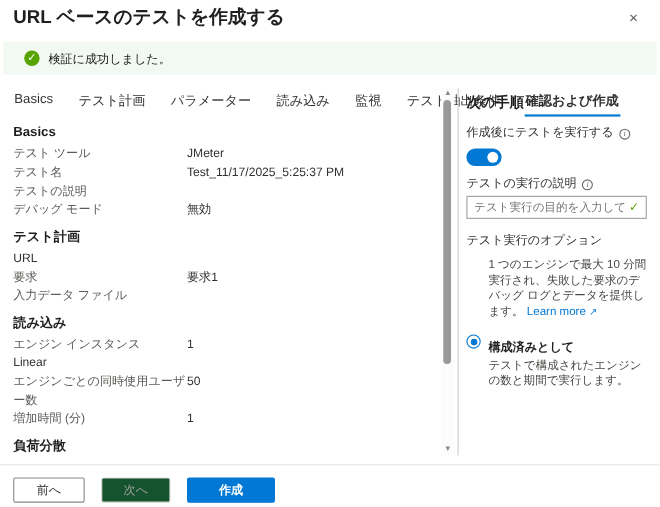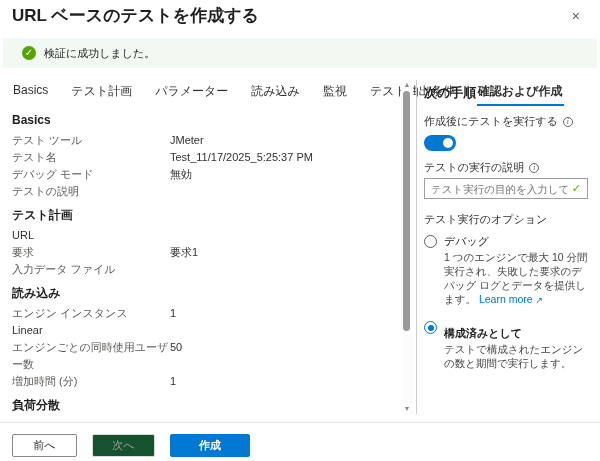--- a/index.html
+++ b/index.html
@@ -106,26 +106,26 @@
       <div class="section-title">Basics</div>
       <div class="row">
         <span class="row-label">テスト ツール</span>
         <span class="row-value">JMeter</span>
       </div>
       <div class="row">
         <span class="row-label">テスト名</span>
         <span class="row-value">Test_11/17/2025_5:25:37 PM</span>
       </div>
       <div class="row">
+        <span class="row-label">テストの説明</span>
+        <span class="row-value"></span>
+      </div>
+      <div class="row">
         <span class="row-label">デバッグ モード</span>
         <span class="row-value">無効</span>
-      </div>
-      <div class="row">
-        <span class="row-label">テストの説明</span>
-        <span class="row-value"></span>
       </div>
       <div class="section-title">テスト計画</div>
       <div class="row">
         <span class="row-value">URL</span>
       </div>
       <div class="row">
         <span class="row-label">要求</span>
         <span class="row-value">要求1</span>
       </div>
       <div class="row">
@@ -174,24 +174,20 @@
       <span class="info-icon">i</span>
     </div>
     <div class="input-wrap">
       <input type="text" placeholder="テスト実行の目的を入力してください" style="">
       <span class="valid-check">✓</span>
     </div>
 
     <div class="options-label">テスト実行のオプション</div>
     <div>
         <div class="option">
-          <div class="option-head">
-            <span class="radio"></span>
-            <span class="option-label">デバッグ</span>
-          </div>
           <div class="option-desc">1 つのエンジンで最大 10 分間実行され、失敗した要求のデバッグ ログとデータを提供します。 <span class="link">Learn more <span class="ext">↗</span></span></div>
         </div>
         <div class="option selected">
           <div class="option-head">
             <span class="radio selected"></span>
             <span class="option-label">構成済みとして</span>
           </div>
           <div class="option-desc">テストで構成されたエンジンの数と期間で実行します。</div>
         </div>
       </div>

